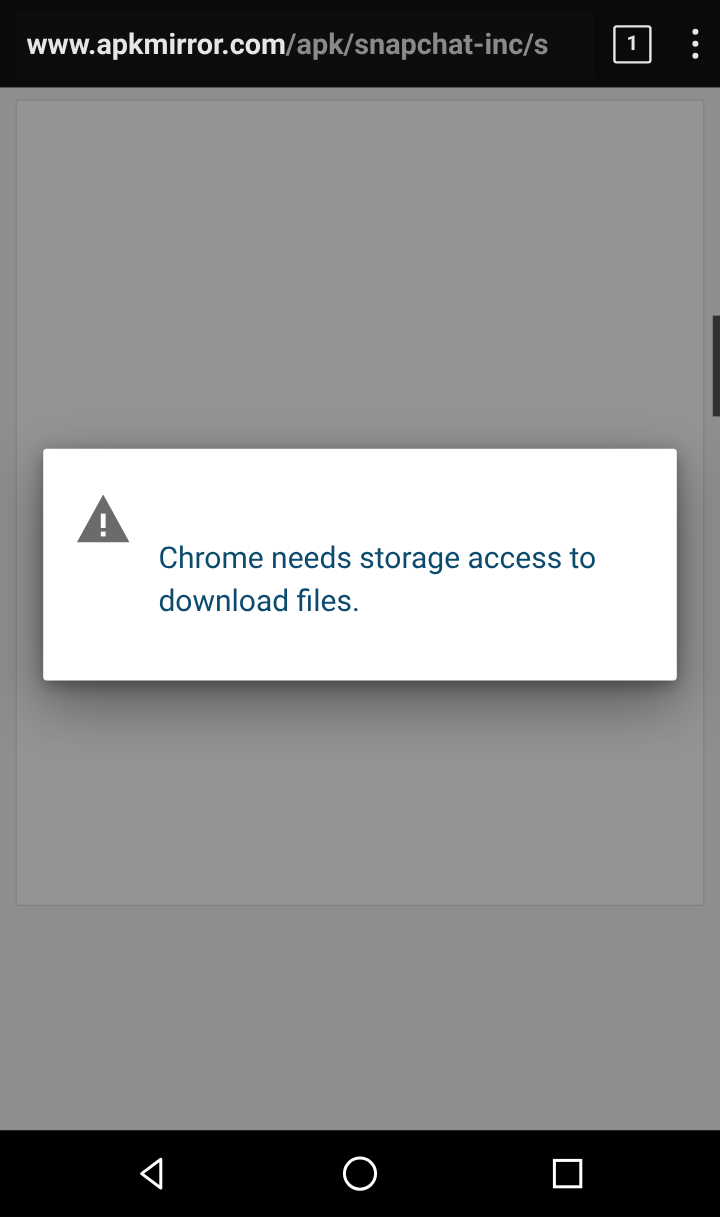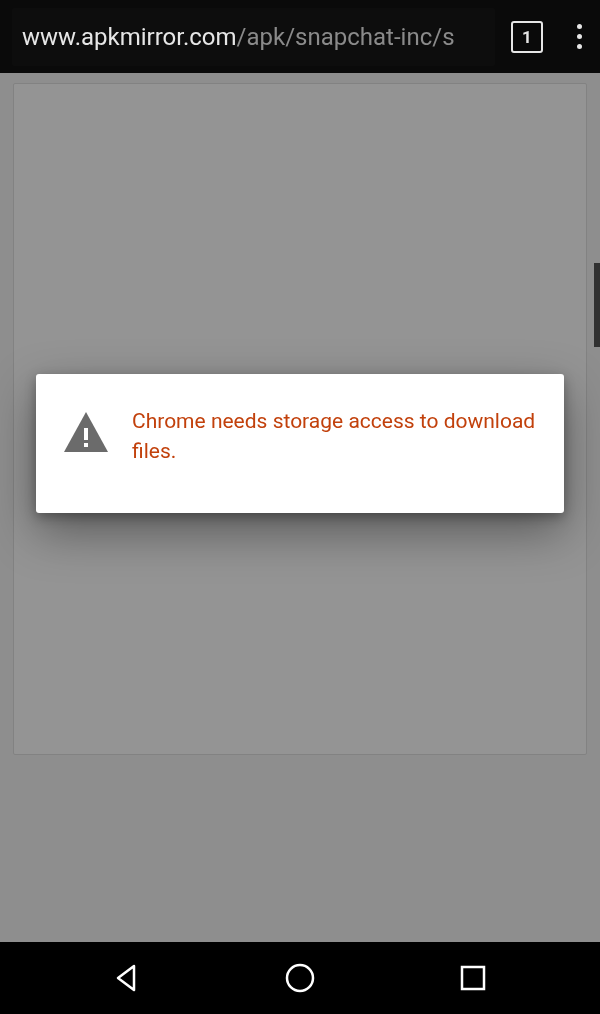--- a/index.html
+++ b/index.html
@@ -28,20 +28,21 @@
     
     .url-bar {
       flex: 1;
       height: 58px;
       display: flex;
       align-items: center;
       padding: 0 10px;
       background: #0d0d0d;
       border-radius: 2px;
       margin-right: 16px;
+      font-weight: bold;
     }
     
     .url-text {
       font-size: 24px;
       color: #8f8f8f;
       white-space: nowrap;
       overflow: hidden;
     }
     
     .url-domain {
@@ -142,23 +143,24 @@
       margin-bottom: 28px;
     }
     
     .warning-icon {
       flex-shrink: 0;
       margin-top: 6px;
       margin-left: 4px;
     }
     
     .dialog-message {
-      font-size: 21px;
-      color: #c2410c;
+      font-size: 25px;
+      color: #0c4a6e;
       line-height: 1.45;
+      margin-top: 42px;
     }
     
     .dialog-actions {
       display: flex;
       justify-content: flex-end;
     }
     
     .action-button {
       background: none;
       border: none;

